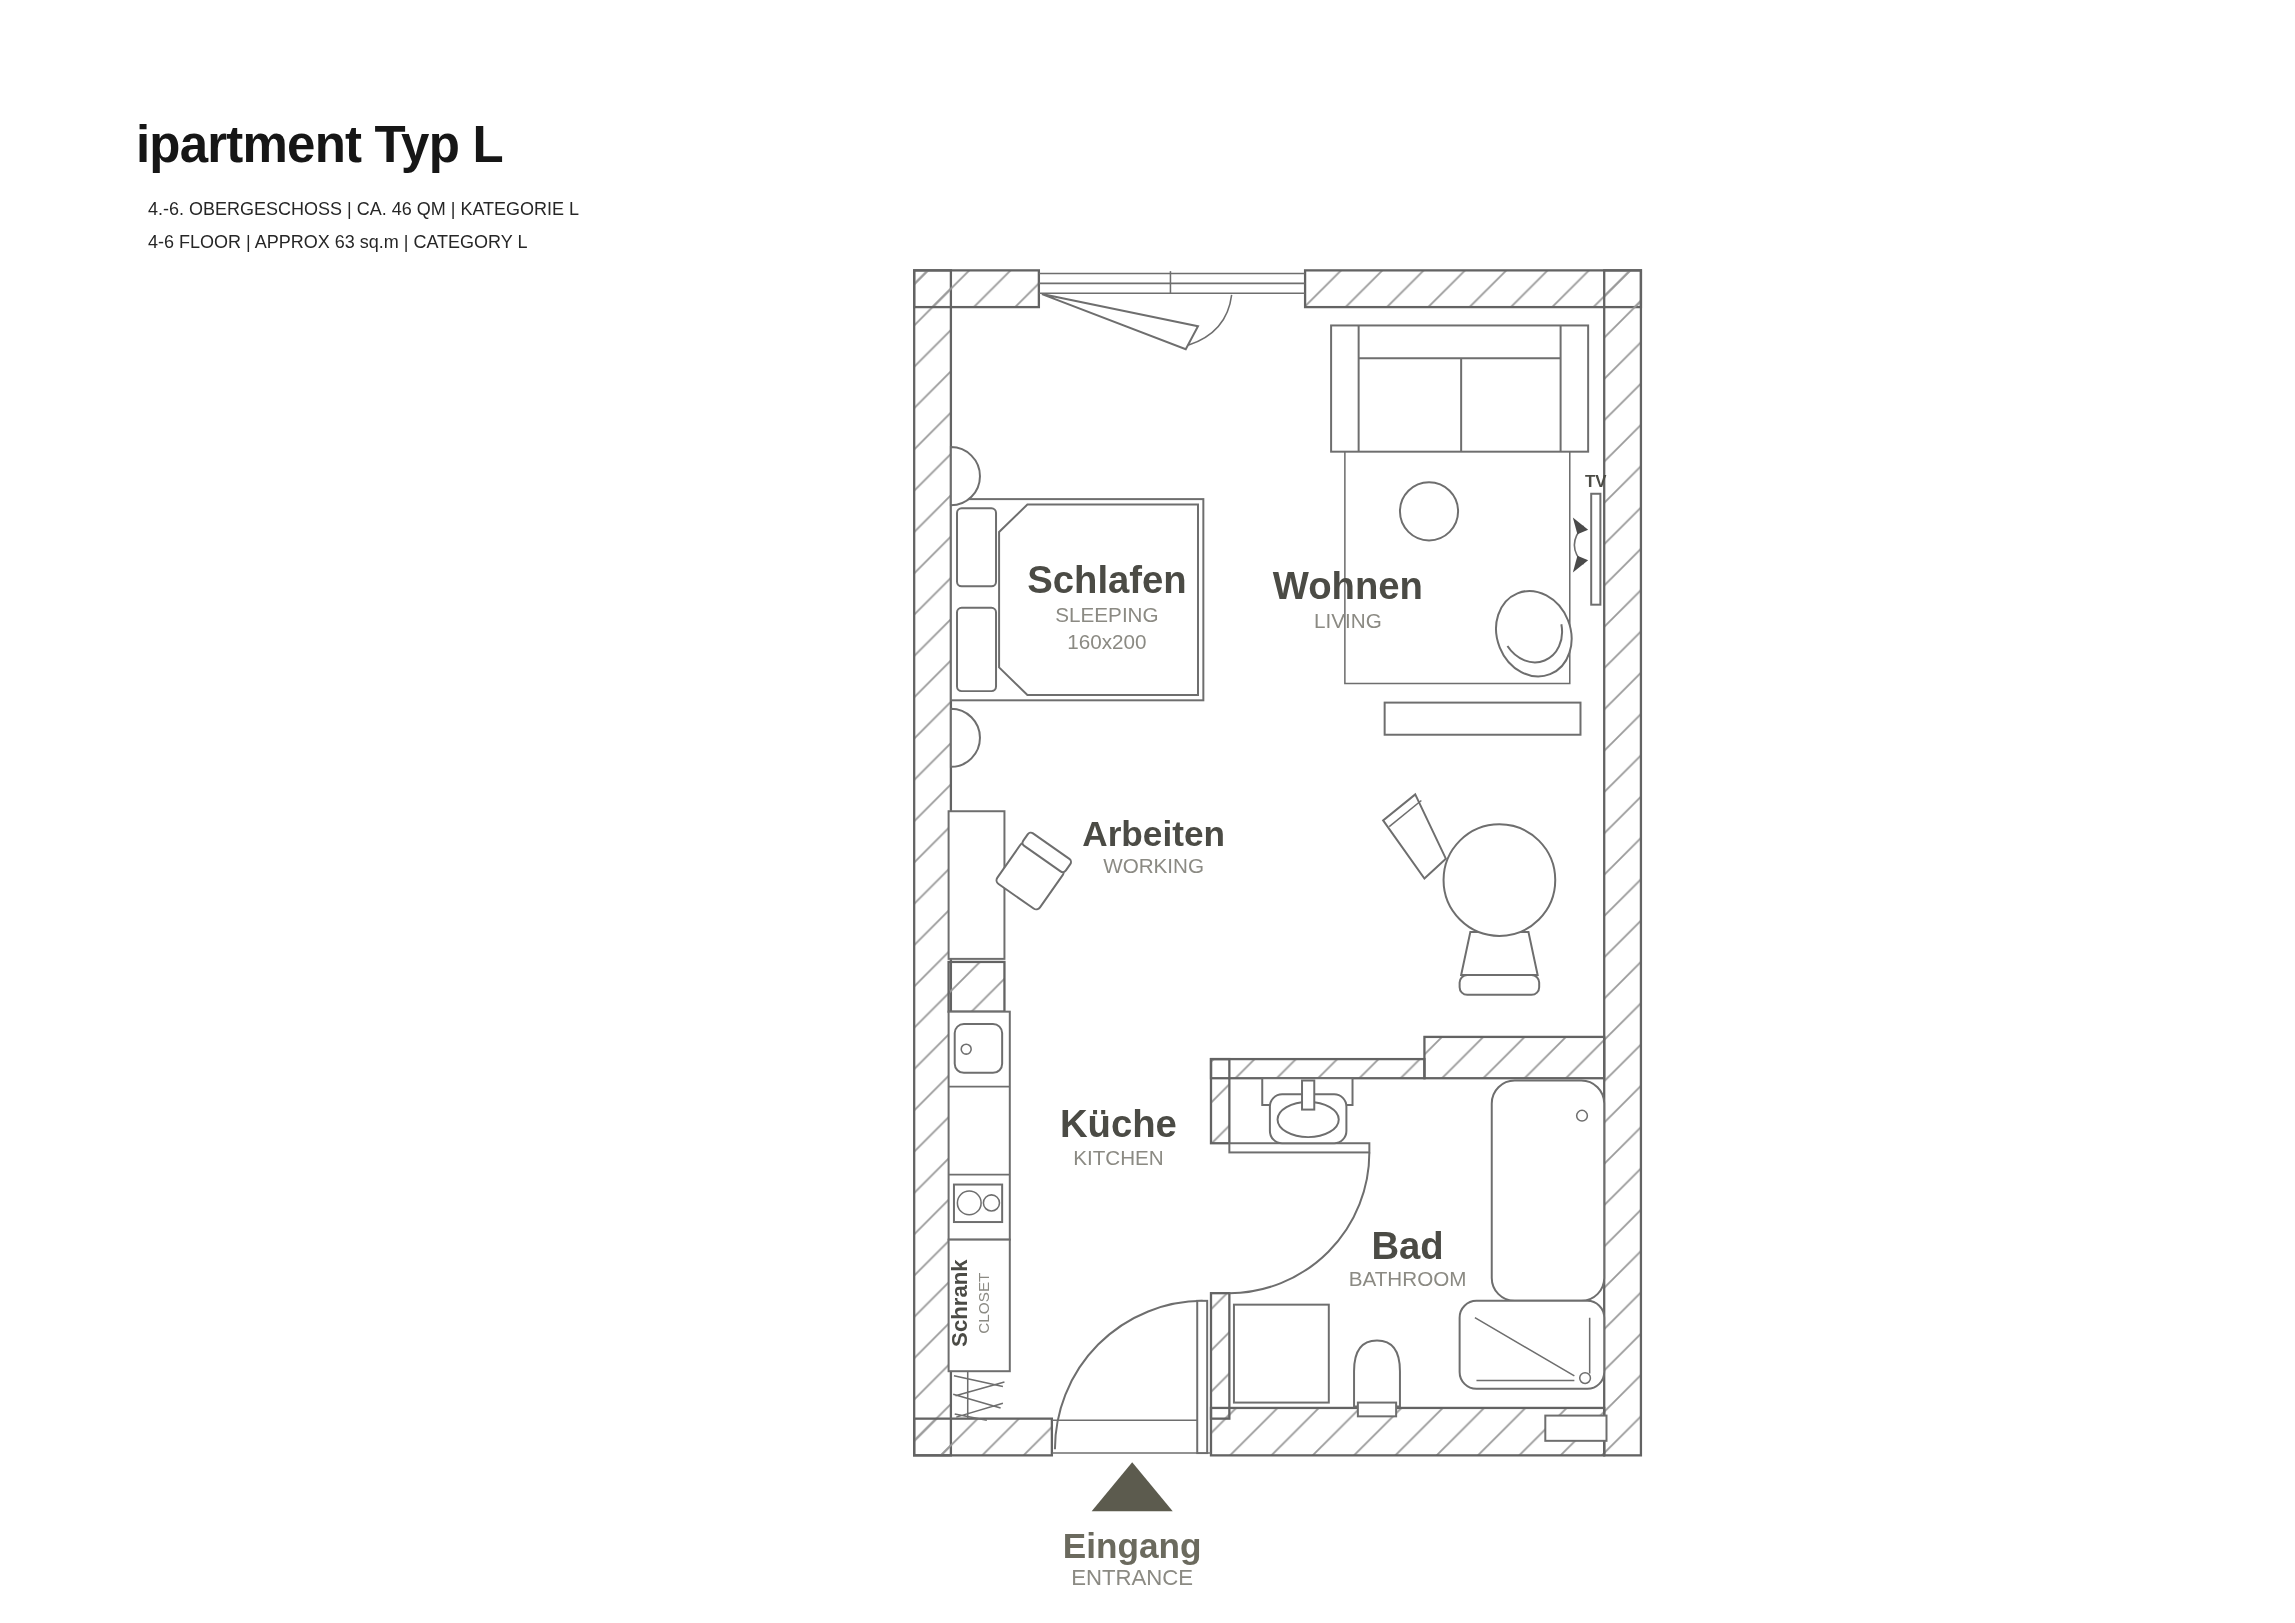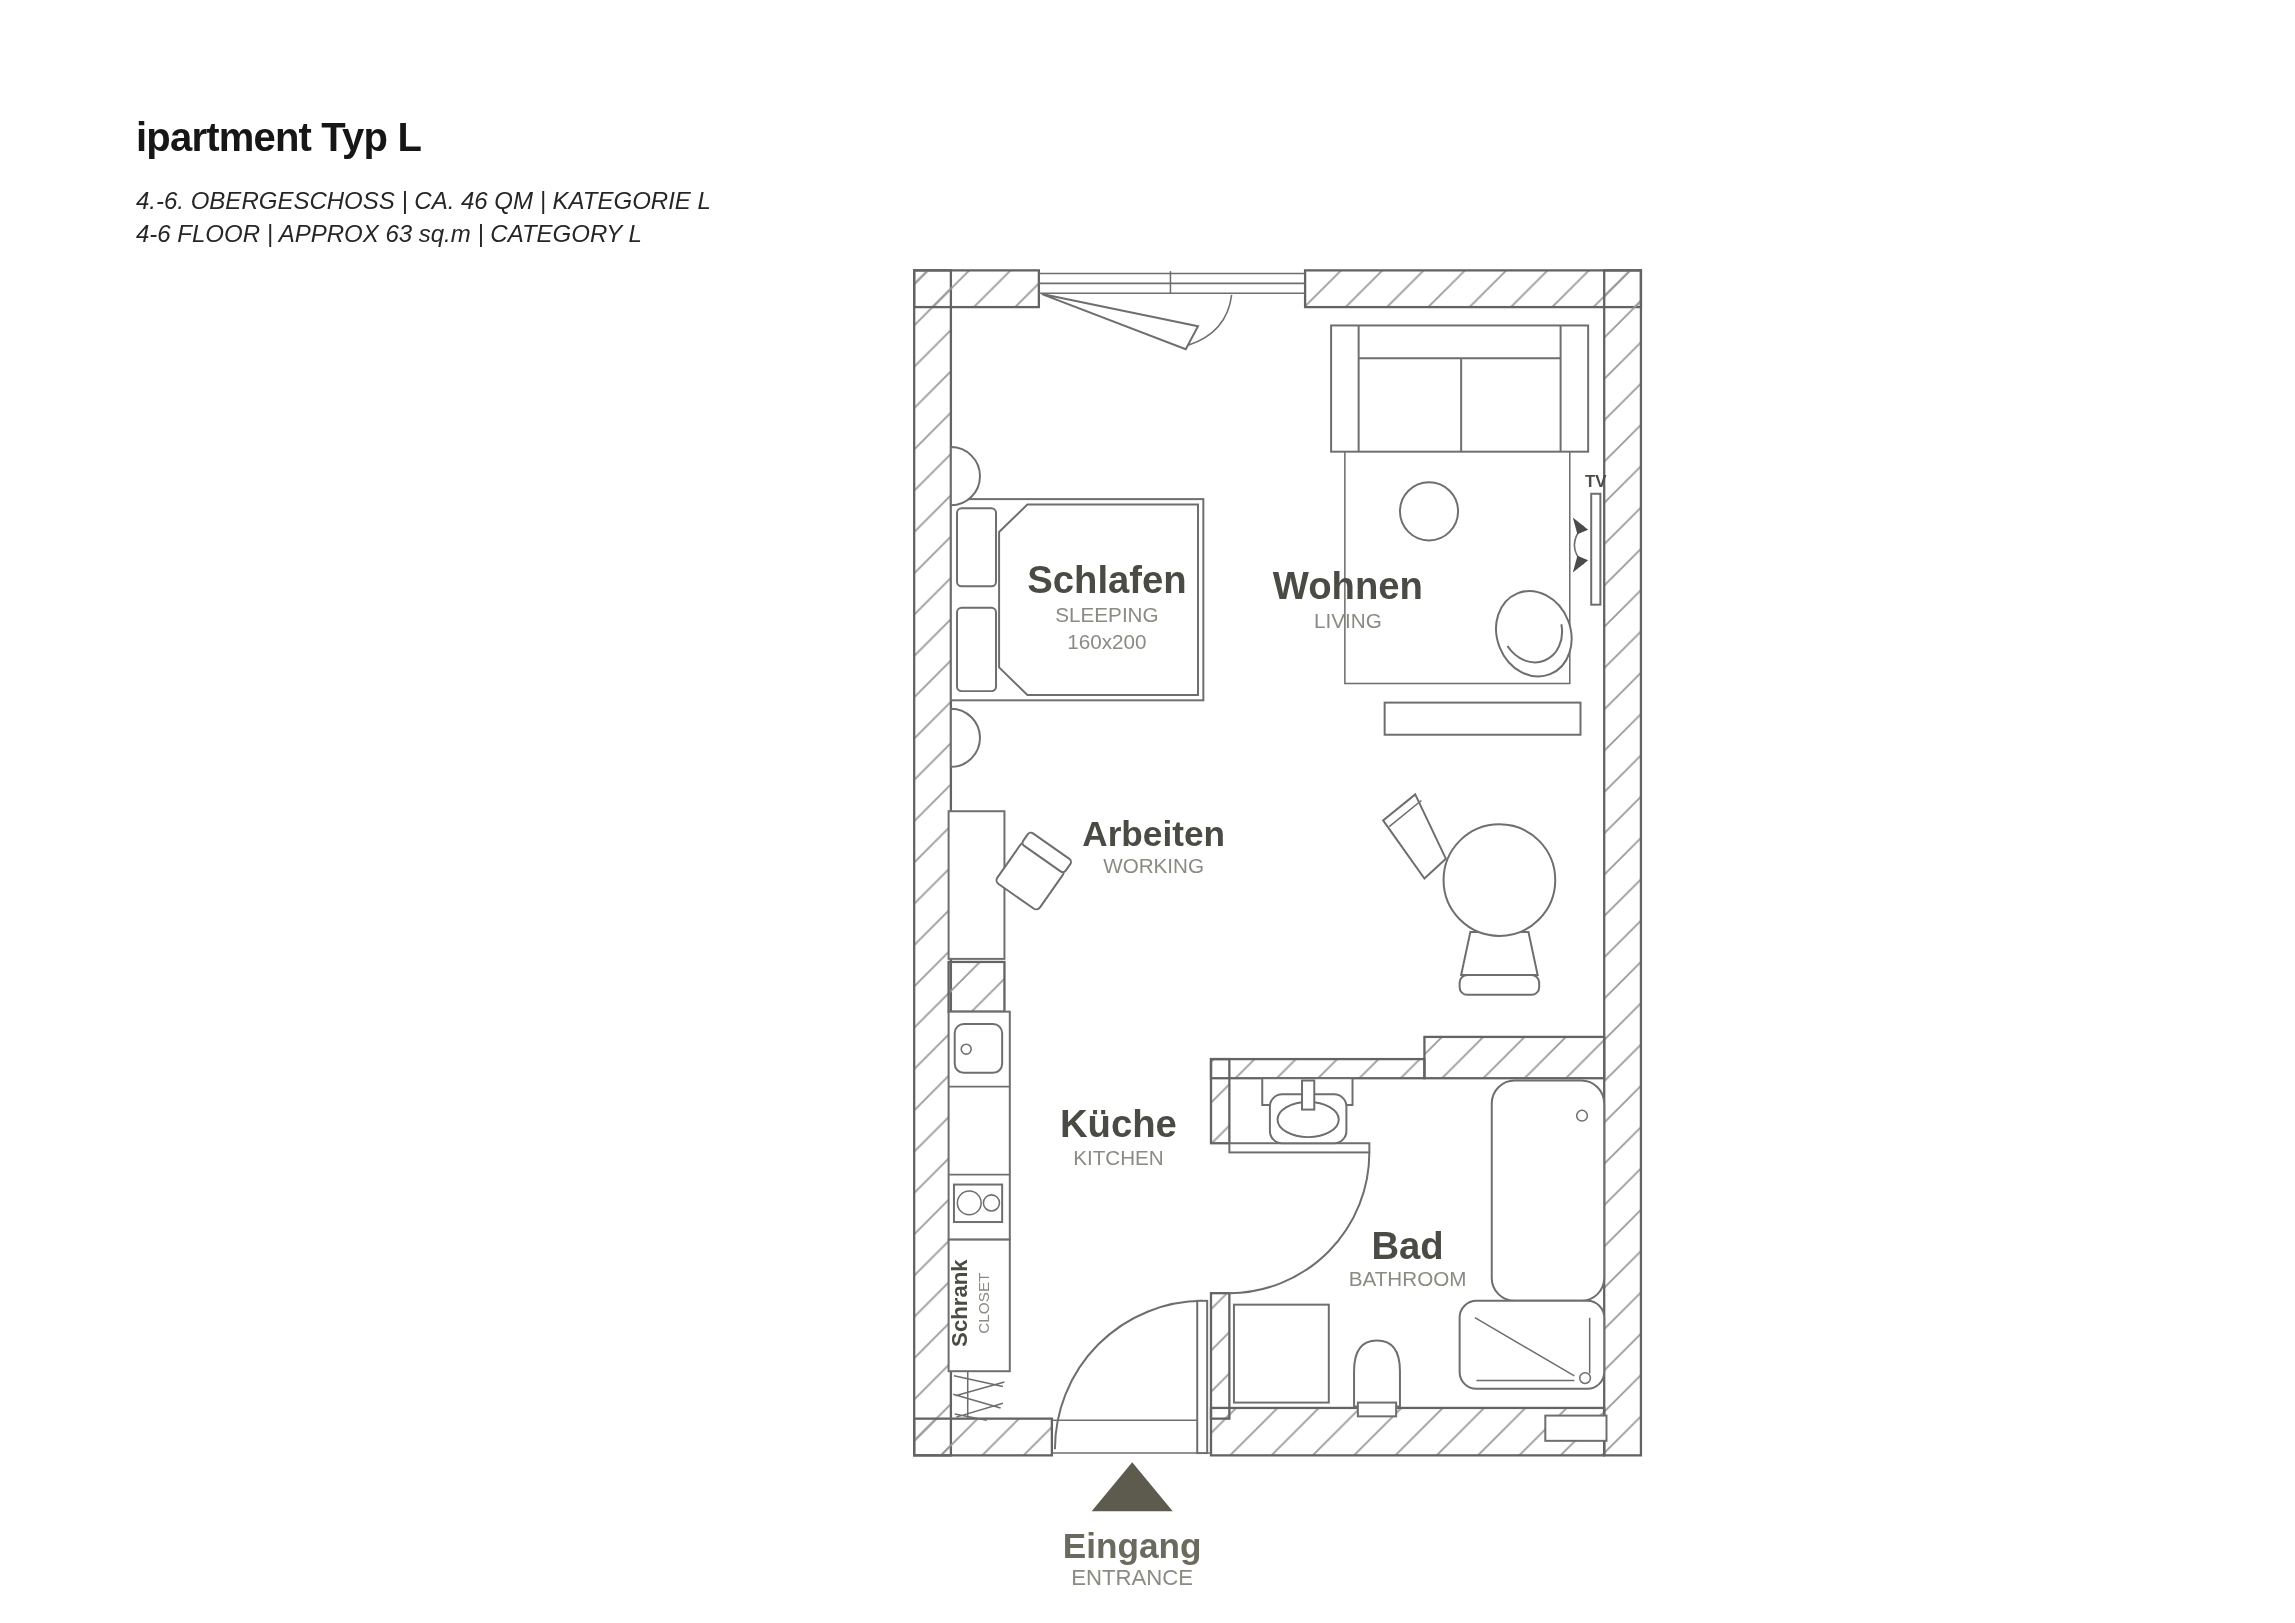--- a/index.html
+++ b/index.html
@@ -13,25 +13,25 @@
     --subtitle:#262626;
   }
   html,body{margin:0;padding:0;}
   body{
     width:2295px;height:1624px;position:relative;background:#ffffff;
     font-family:"Liberation Sans",sans-serif;overflow:hidden;
   }
   .hdr{position:absolute;left:136px;top:0;}
   .hdr h1{
     position:absolute;left:0;top:115px;margin:0;white-space:nowrap;
-    font-size:40px;font-weight:bold;color:var(--title);letter-spacing:-0.8px;
+    font-size:51px;font-weight:bold;color:var(--title);letter-spacing:-0.8px;
   }
   .hdr .sub1,.hdr .sub2{
-    position:absolute;left:0;margin:0;white-space:nowrap;
-    font-size:24px;color:var(--subtitle);font-style:italic;
+    position:absolute;left:0;margin:12px;white-space:nowrap;
+    font-size:18px;color:var(--subtitle);
   }
   .hdr .sub1{top:187px;}
   .hdr .sub2{top:220px;}
   svg.plan{position:absolute;left:0;top:0;}
   .wl{fill:url(#hatch);stroke:var(--wall-line);stroke-width:3;}
   .fw{fill:#ffffff;stroke:var(--line);stroke-width:2.6;}
   .fn{fill:none;stroke:var(--line);stroke-width:2.6;}
   .ft{fill:none;stroke:var(--line);stroke-width:2;}
   .lbl{fill:var(--label-primary);font-weight:bold;text-anchor:middle;font-family:"Liberation Sans",sans-serif;}
   .sub{fill:var(--label-secondary);text-anchor:middle;font-family:"Liberation Sans",sans-serif;}

